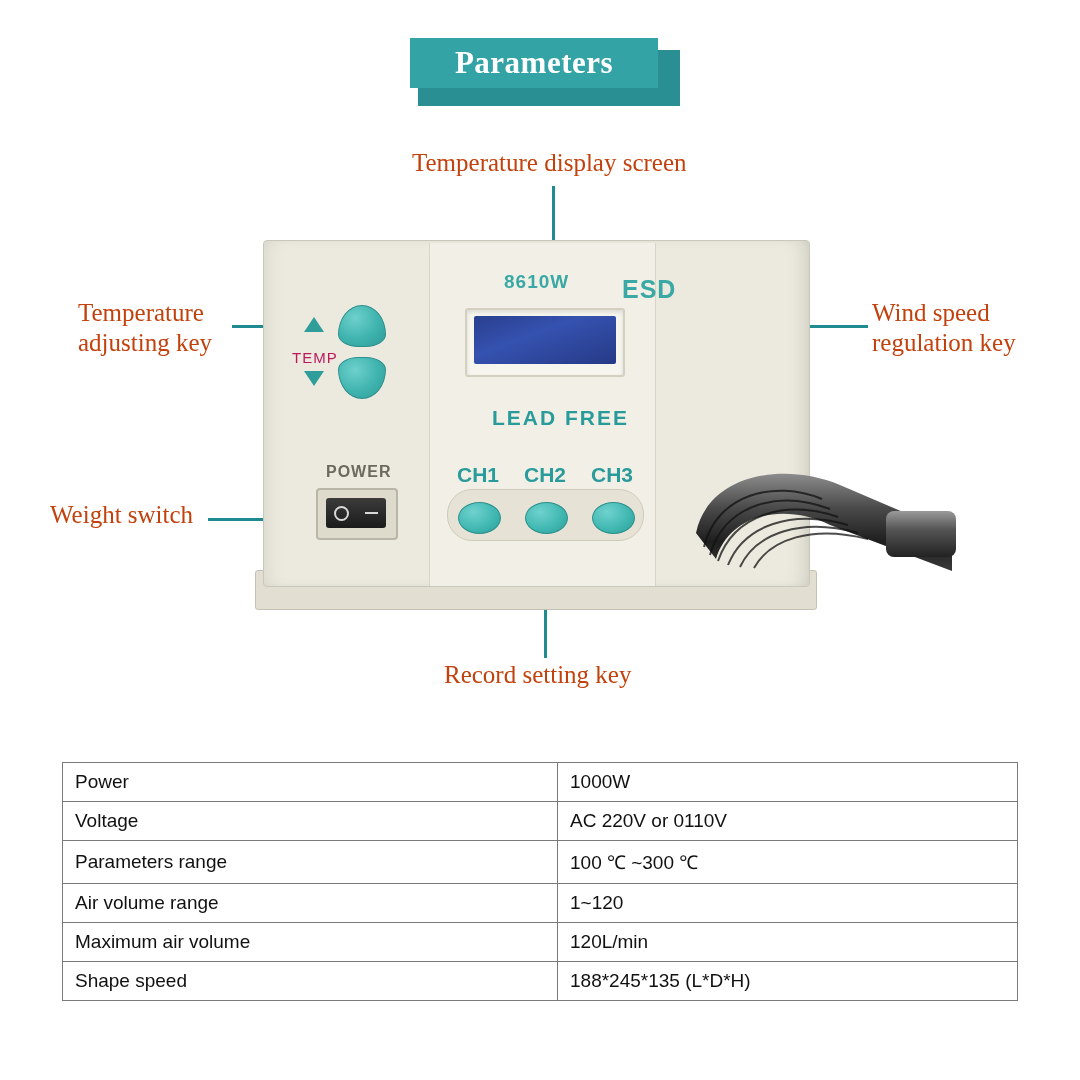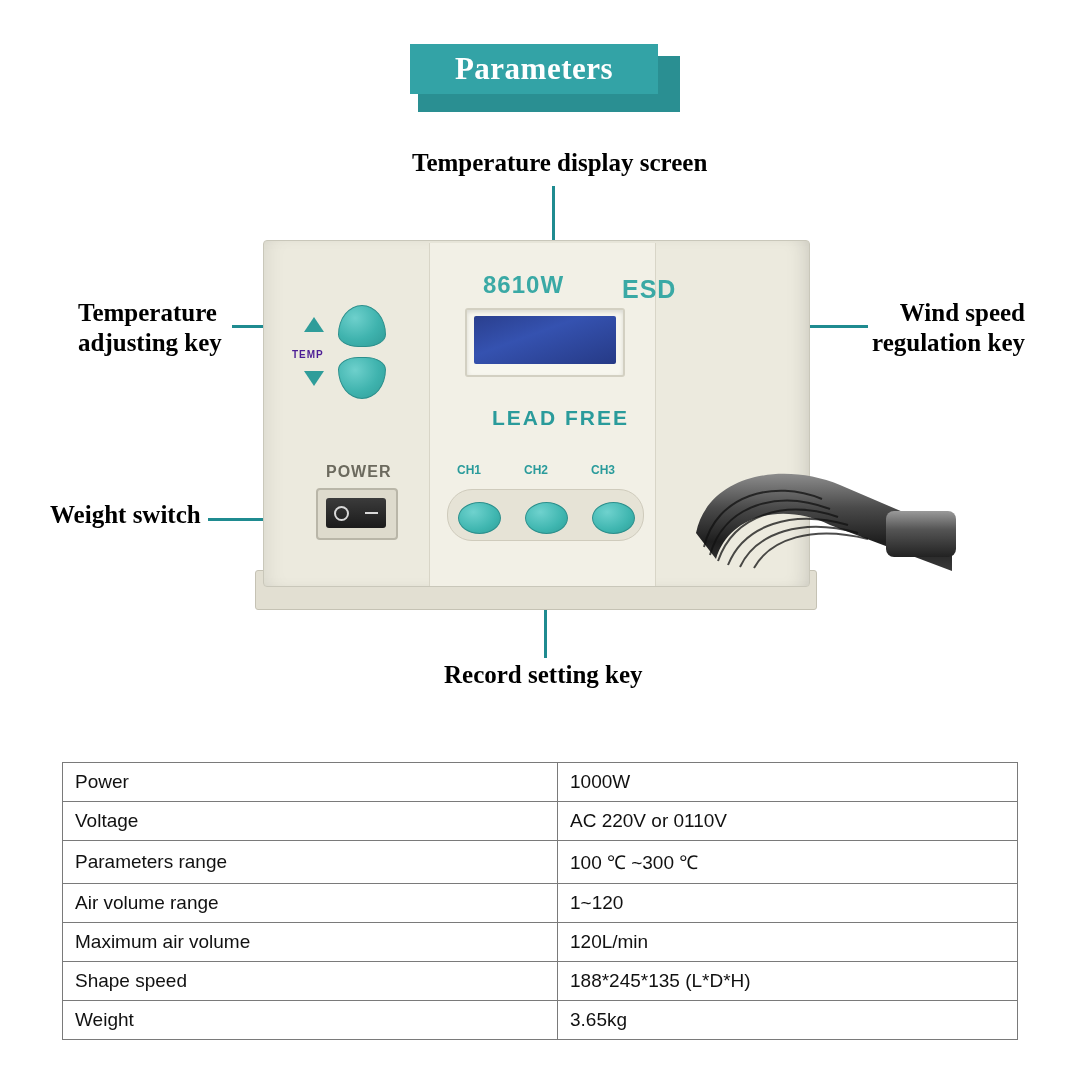--- a/index.html
+++ b/index.html
@@ -12,21 +12,21 @@
     height: 1080px;
     position: relative;
     font-family: "Liberation Sans", sans-serif;
     overflow: hidden;
   }
 
   
   #title-banner {
     position: absolute;
     left: 410px;
-    top: 44px;
+    top: 38px;
     width: 270px;
     height: 81px;
   }
   #title-shadow {
     position: absolute;
     left: 8px;
     top: 12px;
     width: 262px;
     height: 56px;
     background: #2a8f92;
@@ -46,30 +46,30 @@
     color: #ffffff;
     font-family: "Liberation Serif", serif;
     font-size: 31px;
     font-weight: bold;
     letter-spacing: 0.5px;
   }
 
   
   .callout {
     position: absolute;
-    color: #000000;
+    color: #c2410c;
     font-family: "Liberation Serif", serif;
     font-size: 25px;
-    font-weight: bold;
+    font-weight: normal;
     line-height: 1.18;
     white-space: nowrap;
   }
   #label-temp-display { left: 412px; top: 148px; }
   #label-temp-key { left: 78px;  top: 298px; text-align: left;}
-  #label-wind-key  { left: 872px; top: 298px; text-align: right;}
+  #label-wind-key  { left: 872px; top: 298px; text-align: left;}
   #label-power-sw  { left: 50px;  top: 500px; }
   #label-record    { left: 444px; top: 660px; }
 
   
   .leader {
     position: absolute;
     background: #1f8b90;
   }
   .vline { width: 3px; }
   .hline { height: 3px; }
@@ -116,24 +116,24 @@
     left: 165px; top: 2px;
     width: 225px; height: 343px;
     background: #f2f0e6;
     border-left: 1px solid #d8d5c7;
     border-right: 1px solid #d8d5c7;
   }
 
   
   #model-text {
     position: absolute;
-    left: 219px; top: 30px;
+    left: 240px; top: 30px;
     color: #3aa9a5;
     font-family: "Liberation Sans", sans-serif;
-    font-size: 24px;
+    font-size: 19px;
     font-weight: bold;
     letter-spacing: 1px;
   }
   #esd-text {
     position: absolute;
     left: 358px; top: 34px;
     color: #3aa9a5;
     font-size: 25px;
     font-weight: bold;
     letter-spacing: 1px;
@@ -187,23 +187,23 @@
     border-right: 10px solid transparent;
     border-bottom: 15px solid #2f9d9a;
   }
   .tri-down {
     border-left: 10px solid transparent;
     border-right: 10px solid transparent;
     border-top: 15px solid #2f9d9a;
   }
   .key-caption {
     position: absolute;
-    color: #4c1d95;
-    font-size: 10px;
-    font-weight: bold;
+    color: #be185d;
+    font-size: 15px;
+    font-weight: normal;
     letter-spacing: 1px;
   }
 
   
   #power-caption {
     position: absolute;
     left: 62px; top: 222px;
     color: #6c6a5e;
     font-size: 16px;
     font-weight: bold;
@@ -238,21 +238,21 @@
     width: 13px; height: 2px;
     background: #d8d8d8;
   }
 
   
   #ch-panel { position: absolute; left: 183px; top: 222px; width: 195px; height: 80px; }
   .ch-label {
     position: absolute;
     top: 0;
     color: #2a9b9b;
-    font-size: 12px;
+    font-size: 21px;
     font-weight: bold;
   }
   #ch-tray {
     position: absolute;
     left: 0; top: 26px;
     width: 195px; height: 50px;
     background: #e6e3d6;
     border: 1px solid #cfcbbc;
     border-radius: 25px;
   }
@@ -417,18 +417,14 @@
       <td class="v">1~120</td>
     </tr>
     <tr>
       <td class="k">Maximum air volume</td>
       <td class="v">120L/min</td>
     </tr>
     <tr>
       <td class="k">Shape speed</td>
       <td class="v">188*245*135 (L*D*H)</td>
     </tr>
-    <tr>
-      <td class="k">Weight</td>
-      <td class="v">3.65kg</td>
-    </tr>
   </tbody>
 </table>
 
 </body></html>

